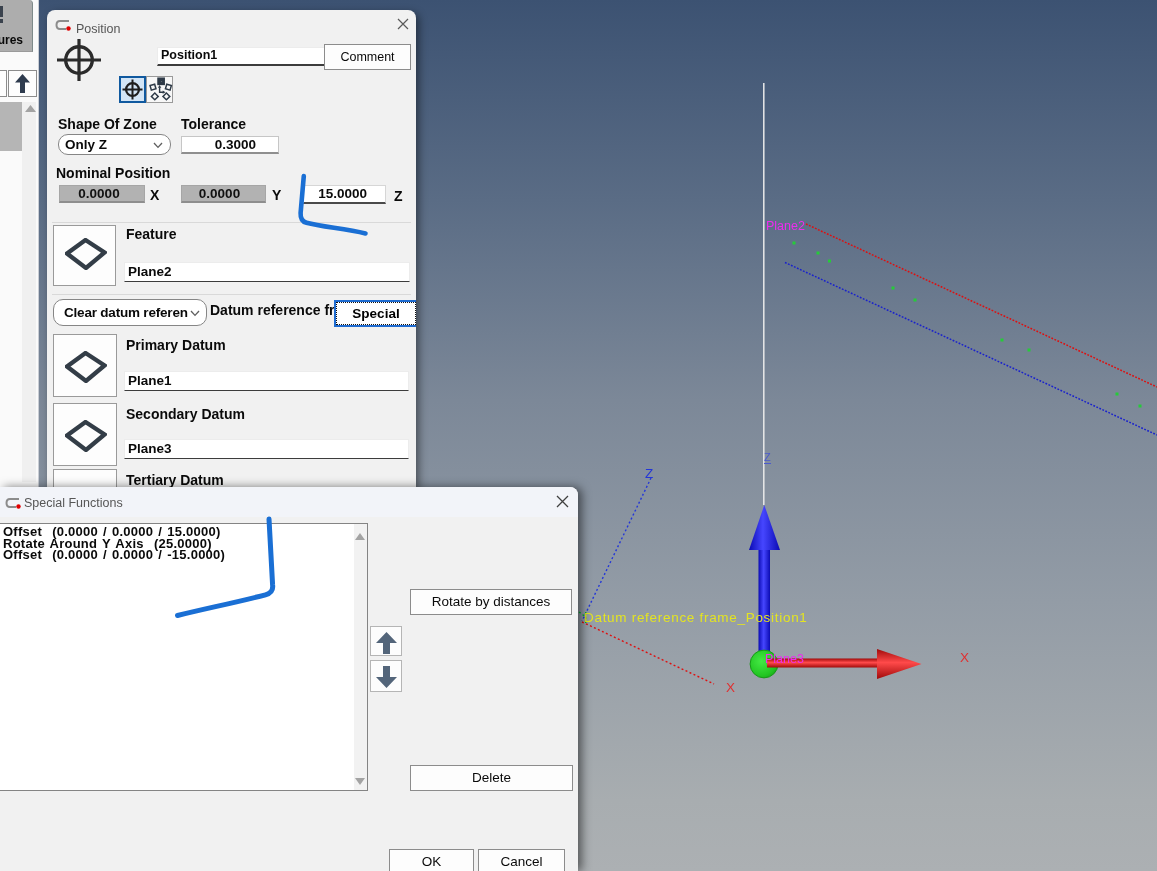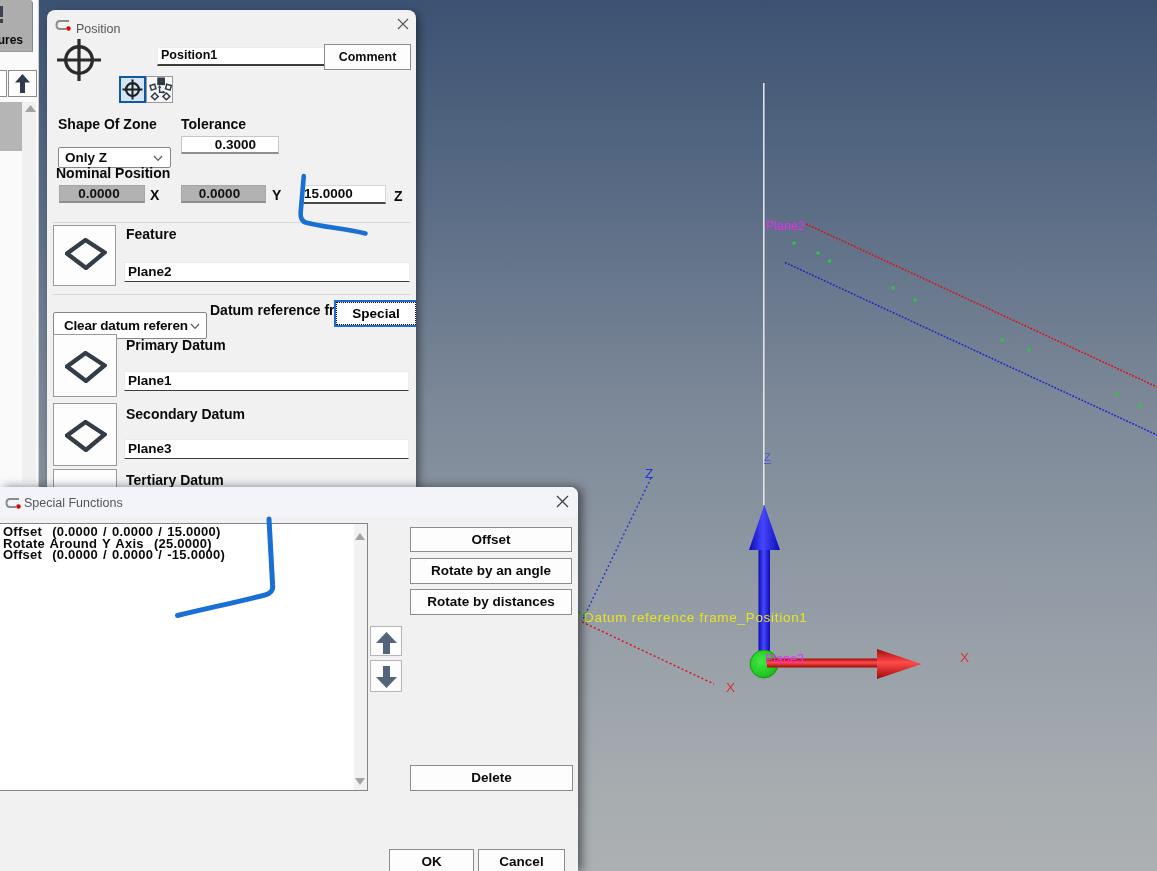--- a/index.html
+++ b/index.html
@@ -1,28 +1,28 @@
 <!DOCTYPE html>
 <html><head>
 <meta charset="utf-8">
 <style>
   * { margin:0; padding:0; box-sizing:border-box; }
   html,body { width:1157px; height:871px; overflow:hidden; font-family:"Liberation Sans", sans-serif; }
   #stage { position:absolute; left:0; top:0; width:1157px; height:871px;
     background:linear-gradient(to bottom, #3c5272 0%, #5a6c85 23%, #7c8898 46%, #939ca6 69%, #a8adb0 92%, #acb0b3 100%); }
   .abs { position:absolute; }
   .lbl { position:absolute; font-weight:bold; color:#0a0a0a; font-size:14px; white-space:nowrap; }
-  .btn { position:absolute; background:#fdfdfd; border:1px solid #8c8c8c; font-weight:bold; color:#0a0a0a;
+  .btn { position:absolute; background:#fdfdfd; border:1px solid #8c8c8c; font-weight:normal; color:#0a0a0a;
          font-size:13.5px; text-align:center; }
   .inp { position:absolute; background:#fff; border:1px solid #ececec; border-bottom:2px solid #3c3c3c;
          font-weight:bold; color:#0a0a0a; font-size:13.5px; padding-left:3px; }
   .gray { position:absolute; background:#b2b2b2; border:1px solid #a6a6a6; border-bottom:2px solid #8e8e8e; font-weight:bold; color:#111;
           font-size:13.5px; text-align:center; }
-  .drop { position:absolute; background:#fff; border:1px solid #868686; border-radius:2px; font-weight:bold;
-          color:#0a0a0a; font-size:13.5px; padding-left:6px;margin-top:13px; }
+  .drop { position:absolute; background:#fff; border:1px solid #868686; border-radius:10px; font-weight:bold;
+          color:#0a0a0a; font-size:13.5px; padding-left:6px; }
   .ibox { position:absolute; background:#fdfdfd; border:1px solid #9a9a9a; }
   .sep  { position:absolute; height:1px; background:#d9d9d9; }
   .ttl  { position:absolute; font-size:12.5px; color:#565656; font-weight:normal; }
 </style>
 </head>
 <body>
 <div id="stage">
 
   <svg class="abs" width="1157" height="871" style="left:0;top:0">
     <defs>
@@ -147,21 +147,21 @@
       <svg class="abs" style="right:7px;top:7px" width="10" height="7">
           <path d="M1,1 L5,5.4 L9,1" fill="none" stroke="#5f5f5f" stroke-width="1.3"></path>
         </svg>
     </div>
     <div class="abs" style="left:134px;top:126px;width:98px;height:18px;line-height:15px;background:#fff;border:1px solid #c6c6c6;border-bottom:2px solid #8f8f8f;font-weight:bold;font-size:13.5px;color:#0a0a0a;text-align:right;padding-right:22px;">0.3000</div>
     <div class="lbl" style="left:9px;top:155px;">Nominal Position</div>
     <div class="gray" style="left:12px;top:175px;width:86px;height:18px;line-height:16px;padding-right:6px;">0.0000</div>
     <div class="lbl" style="left:103px;top:177px;">X</div>
     <div class="gray" style="left:134px;top:175px;width:85px;height:18px;line-height:16px;padding-right:8px;">0.0000</div>
     <div class="lbl" style="left:225px;top:177px;">Y</div>
-    <div class="abs" style="left:256px;top:175px;width:83px;height:19px;line-height:16px;background:#fff;border:1px solid #d6d6d6;border-bottom:2px solid #4a4a4a;font-weight:bold;font-size:13.5px;color:#0a0a0a;text-align:left;padding-right:18px;">15.0000</div>
+    <div class="abs" style="left:256px;top:175px;width:83px;height:19px;line-height:16px;background:#fff;border:1px solid #d6d6d6;border-bottom:2px solid #4a4a4a;font-weight:bold;font-size:13.5px;color:#0a0a0a;text-align:right;padding-right:18px;">15.0000</div>
     <div class="lbl" style="left:347px;top:178px;">Z</div>
     <div class="sep" style="left:5px;top:212px;width:359px;"></div>
 
     <div class="ibox" style="left:6px;top:215px;width:63px;height:61px;"></div>
     <svg class="abs" style="left:18px;top:228px" width="42" height="32">
       <polygon points="20.5,2 39.5,14.5 21,30 2,15.5" fill="none" stroke="#333d47" stroke-width="4.3"></polygon>
     </svg>
     <div class="lbl" style="left:79px;top:216px;">Feature</div>
     <div class="inp" style="left:77px;top:252px;width:286px;height:20px;line-height:18px;border-bottom-width:1.5px;">Plane2</div>
     <div class="sep" style="left:5px;top:284px;width:359px;"></div>
@@ -211,22 +211,20 @@
 Rotate Around Y Axis  (25.0000)
 Offset  (0.0000 / 0.0000 / -15.0000)</div>
       <div class="abs" style="right:0;top:0;width:13px;height:100%;background:#f2f2f2;"></div>
       <svg class="abs" style="right:2px;top:9px" width="10" height="7">
           <polygon points="5,0 10,7 0,7" fill="#a3a3a3"></polygon>
         </svg>
       <svg class="abs" style="right:2px;bottom:5px" width="10" height="7">
           <polygon points="5,7 10,0 0,0" fill="#a3a3a3"></polygon>
         </svg>
     </div>
-    <div class="btn" style="left:410px;top:40px;width:162px;height:25px;line-height:23px;">Offset</div>
-    <div class="btn" style="left:410px;top:71px;width:162px;height:26px;line-height:24px;">Rotate by an angle</div>
     <div class="btn" style="left:410px;top:102px;width:162px;height:26px;line-height:24px;">Rotate by distances</div>
     <div class="btn" style="left:370px;top:139px;width:32px;height:30px;border-color:#b5b5b5;"></div>
     <svg class="abs" style="left:376px;top:145px" width="21" height="22">
       <polygon points="10.5,0 21,11 14,11 14,22 7,22 7,11 0,11" fill="#53657a"></polygon>
     </svg>
     <div class="btn" style="left:370px;top:173px;width:32px;height:32px;border-color:#b5b5b5;"></div>
     <svg class="abs" style="left:376px;top:179px" width="21" height="22">
       <polygon points="10.5,22 21,11 14,11 14,0 7,0 7,11 0,11" fill="#53657a"></polygon>
     </svg>
     <div class="btn" style="left:410px;top:278px;width:163px;height:26px;line-height:24px;">Delete</div>

